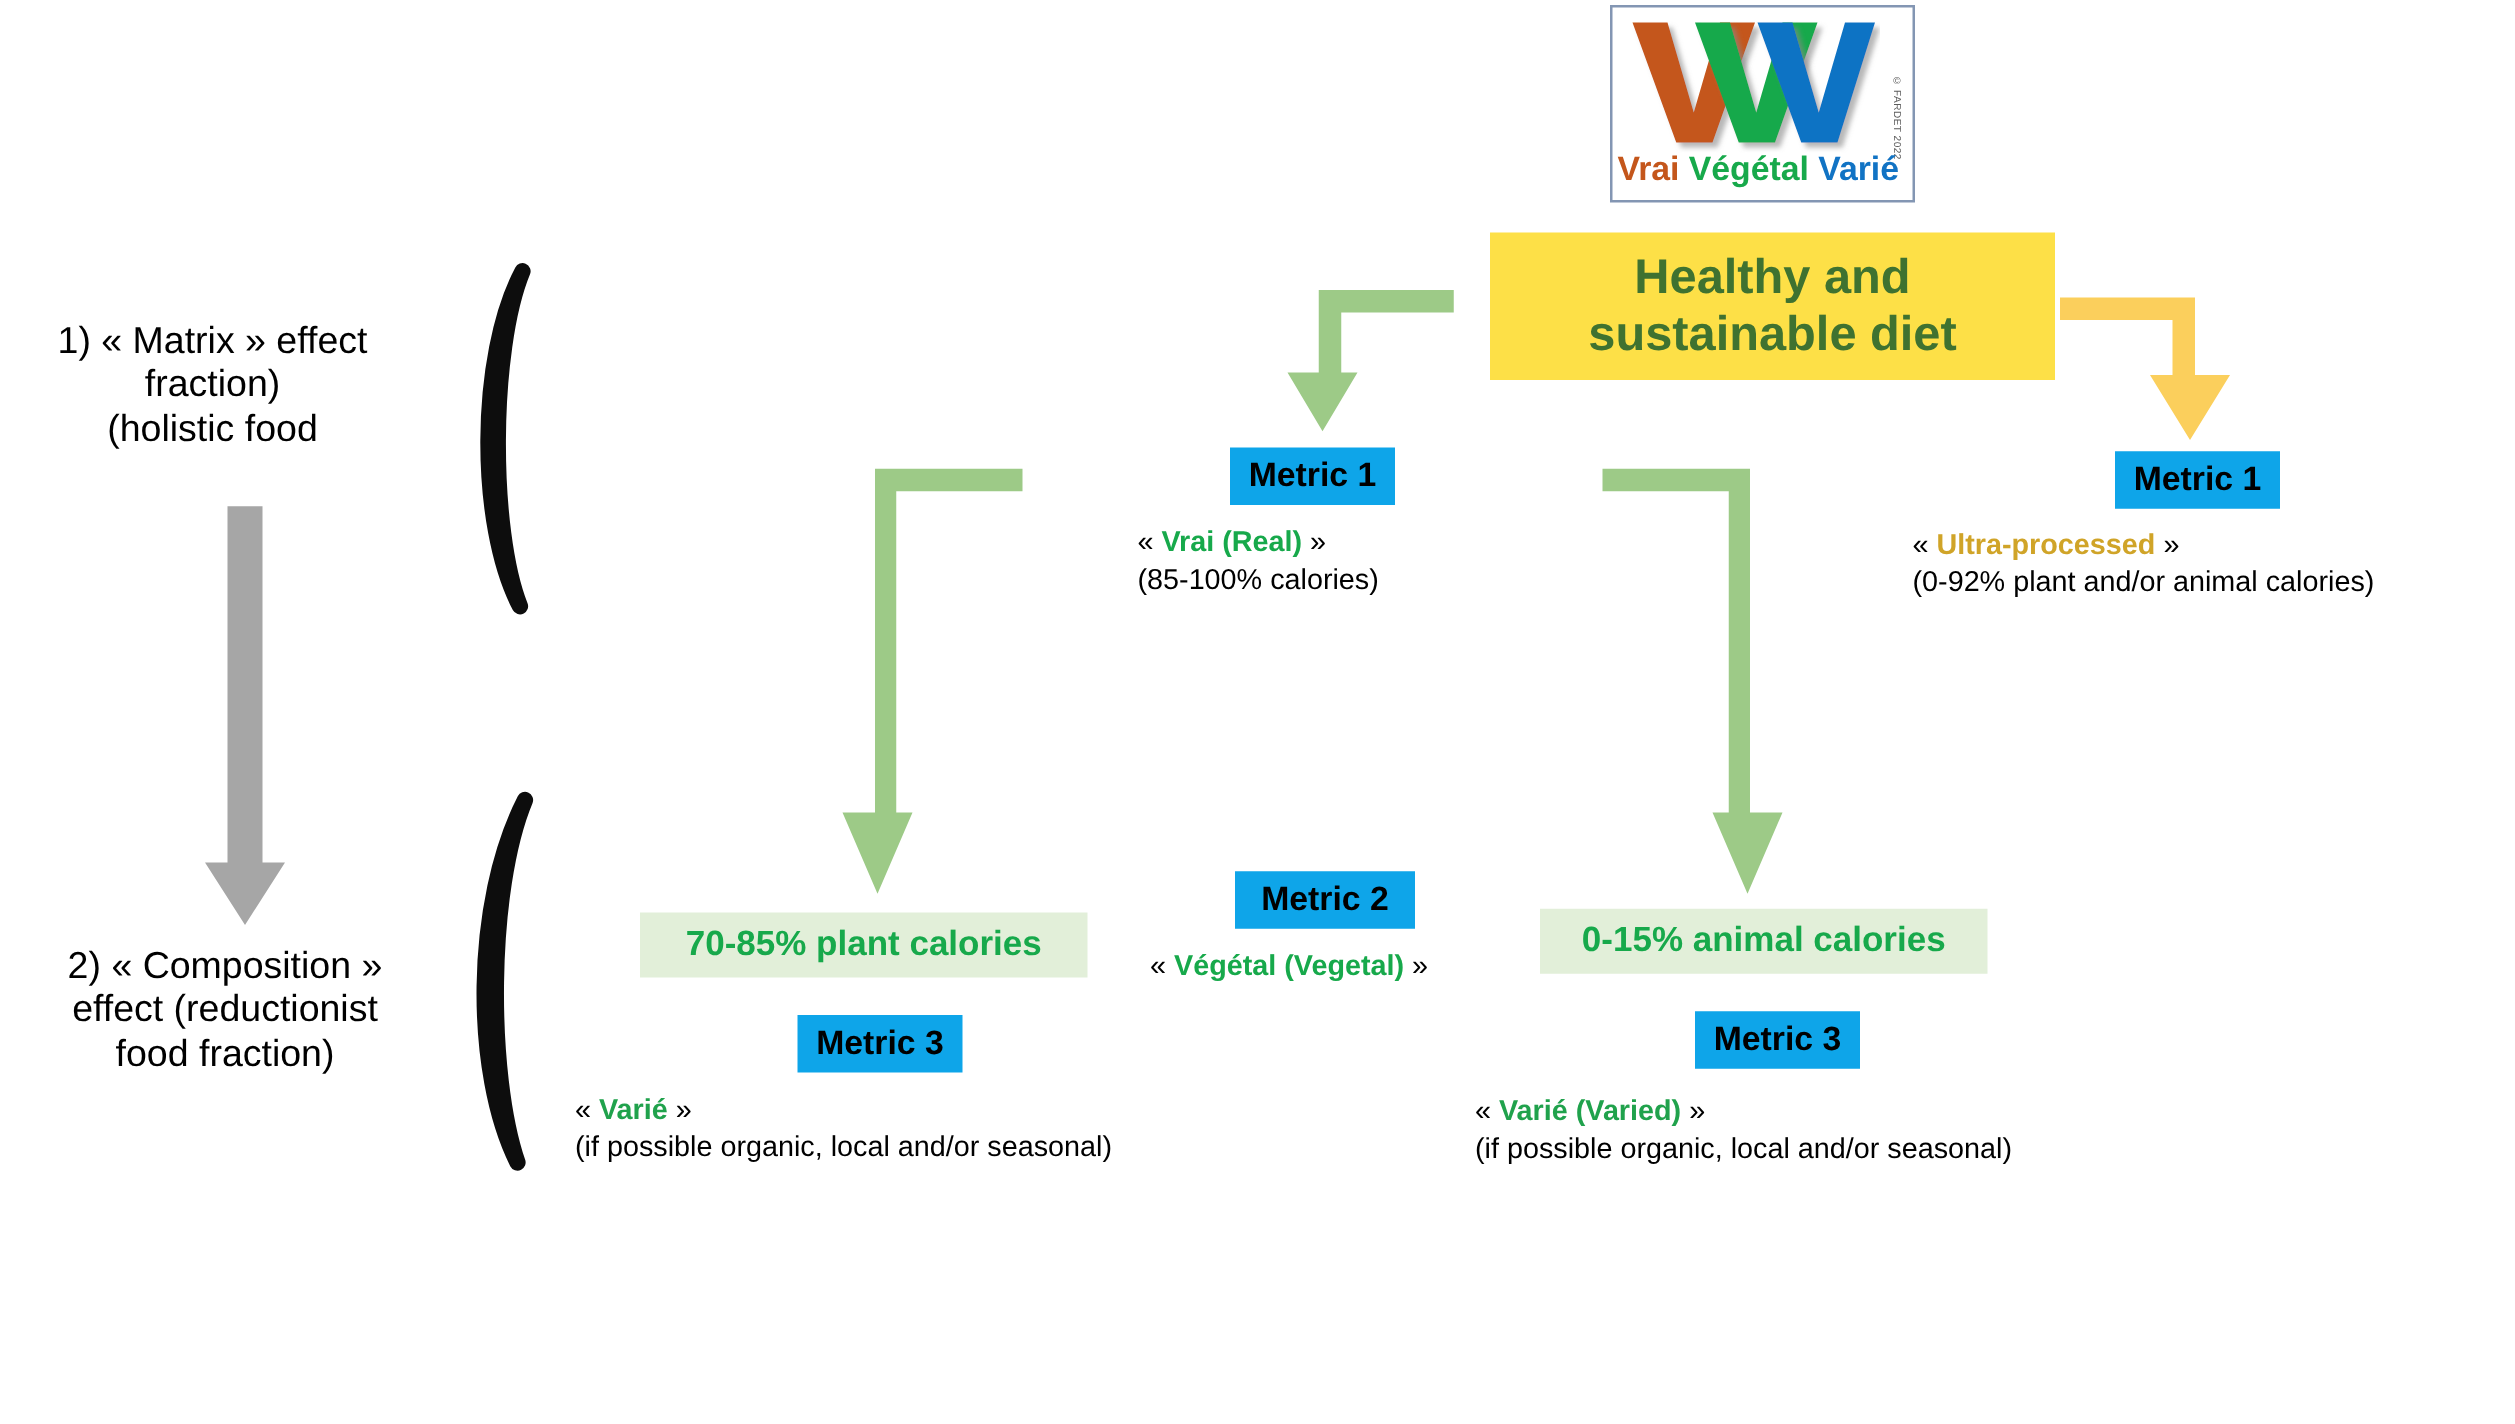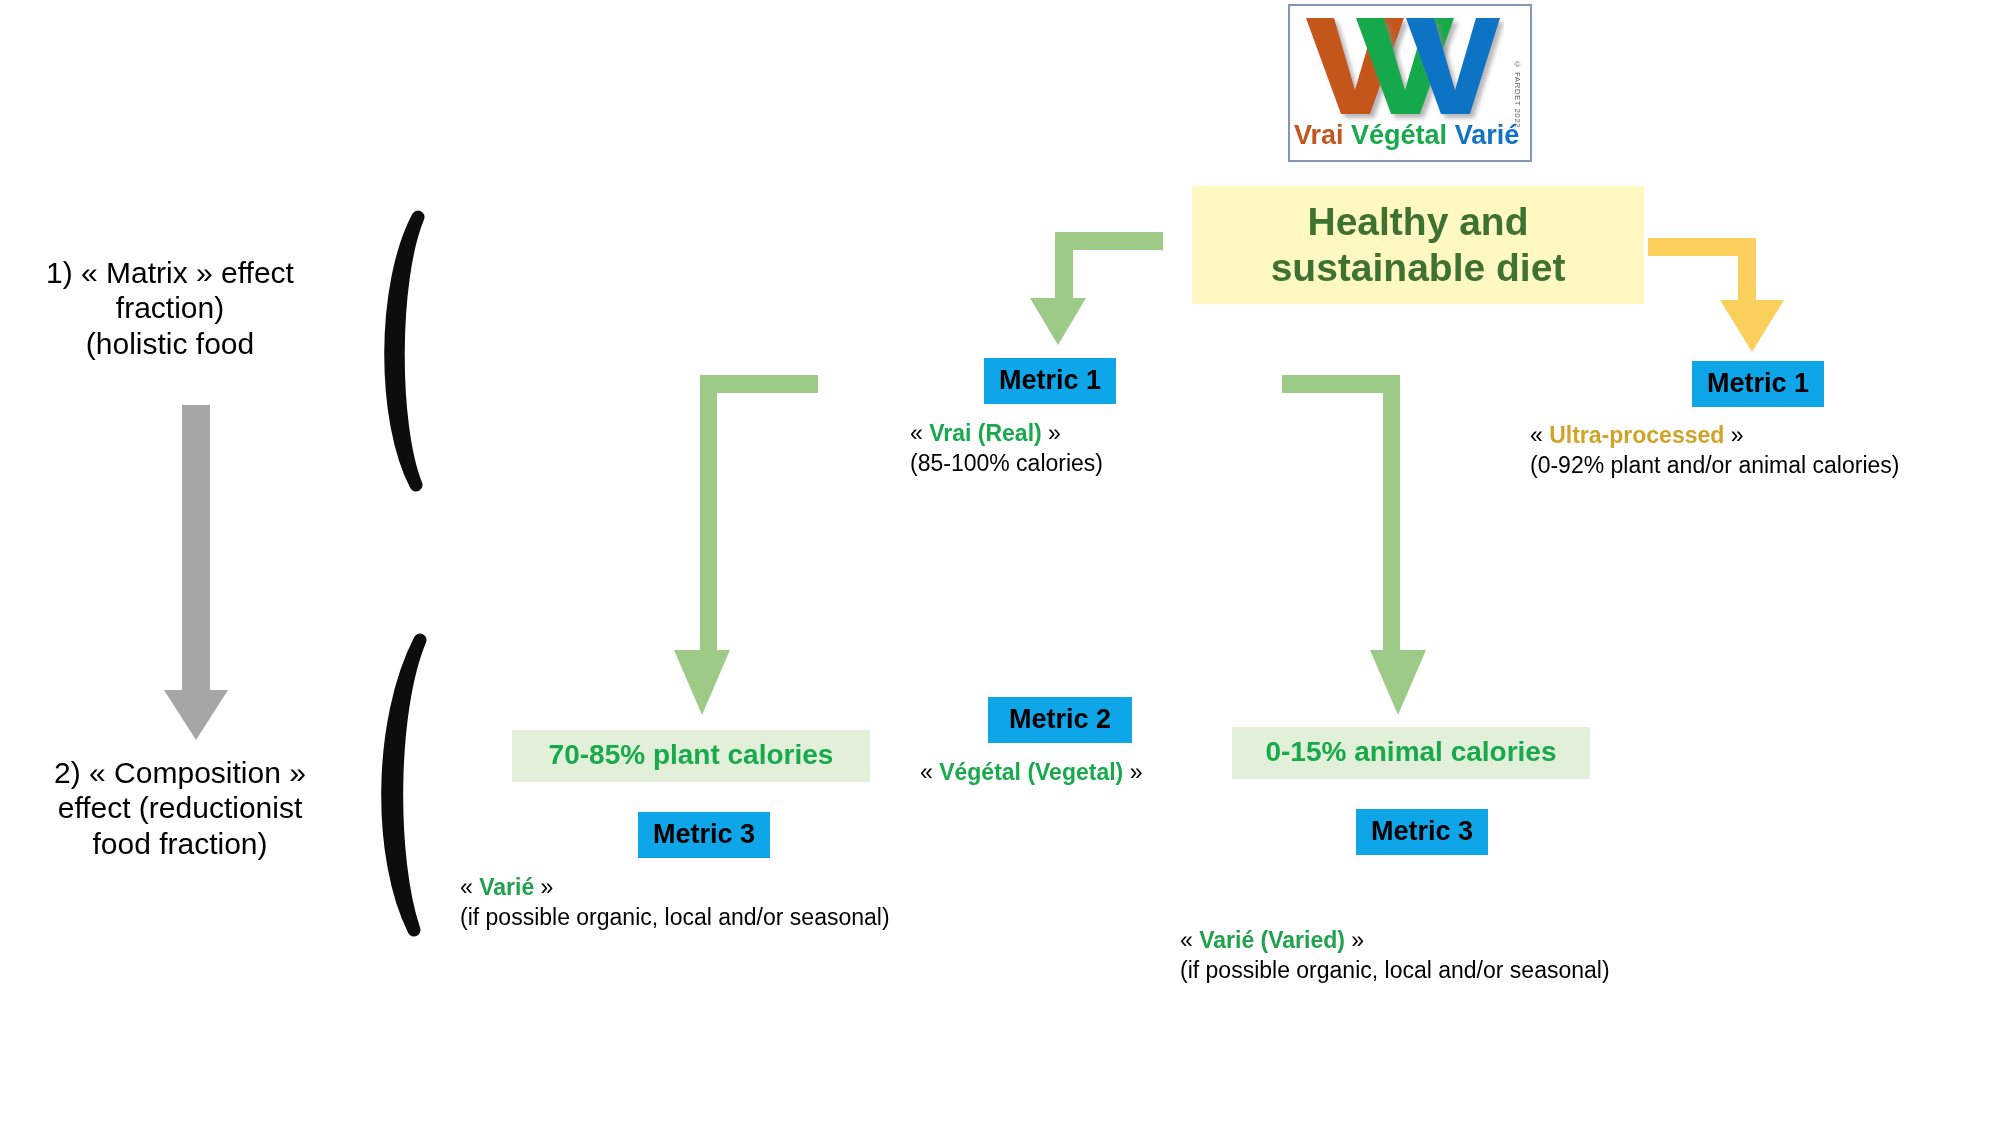--- a/index.html
+++ b/index.html
@@ -55,21 +55,21 @@
     writing-mode: vertical-rl;
     text-orientation: mixed;
     white-space: nowrap;
     font-family: "Liberation Sans", sans-serif;
   }
 
   
   .title-box {
     left: 1192px; top: 186px;
     width: 452px; height: 118px;
-    background: #fef9c3;
+    background: #fde047;
     display: flex;
     align-items: center;
     justify-content: center;
   }
   .title-text {
     text-align: center;
     color: #3F7230;
     font-weight: bold;
     font-size: 39px;
     line-height: 1.18;
@@ -109,21 +109,21 @@
   }
   .caption .emph { font-weight: bold; }
   .emph-green { color: #17A94B; }
   .emph-darkgreen { color: #20A24C; }
   .emph-gold { color: #D0A428; }
 
   #caption-metric1-left  { left: 910px;  top: 418px; width: 280px; }
   #caption-metric1-right { left: 1530px; top: 420px; width: 460px; }
   #caption-metric2       { left: 920px;  top: 757px; width: 280px; }
   #caption-metric3-left  { left: 460px;  top: 872px; width: 490px; }
-  #caption-metric3-right { left: 1180px; top: 925px; width: 490px; }
+  #caption-metric3-right { left: 1180px; top: 873px; width: 490px; }
 
   
   .calorie-box {
     background: #E2EFD9;
     color: #17A94B;
     font-weight: bold;
     font-size: 28px;
     text-align: center;
     padding: 9px 14px 11px 14px;
     box-sizing: border-box;

